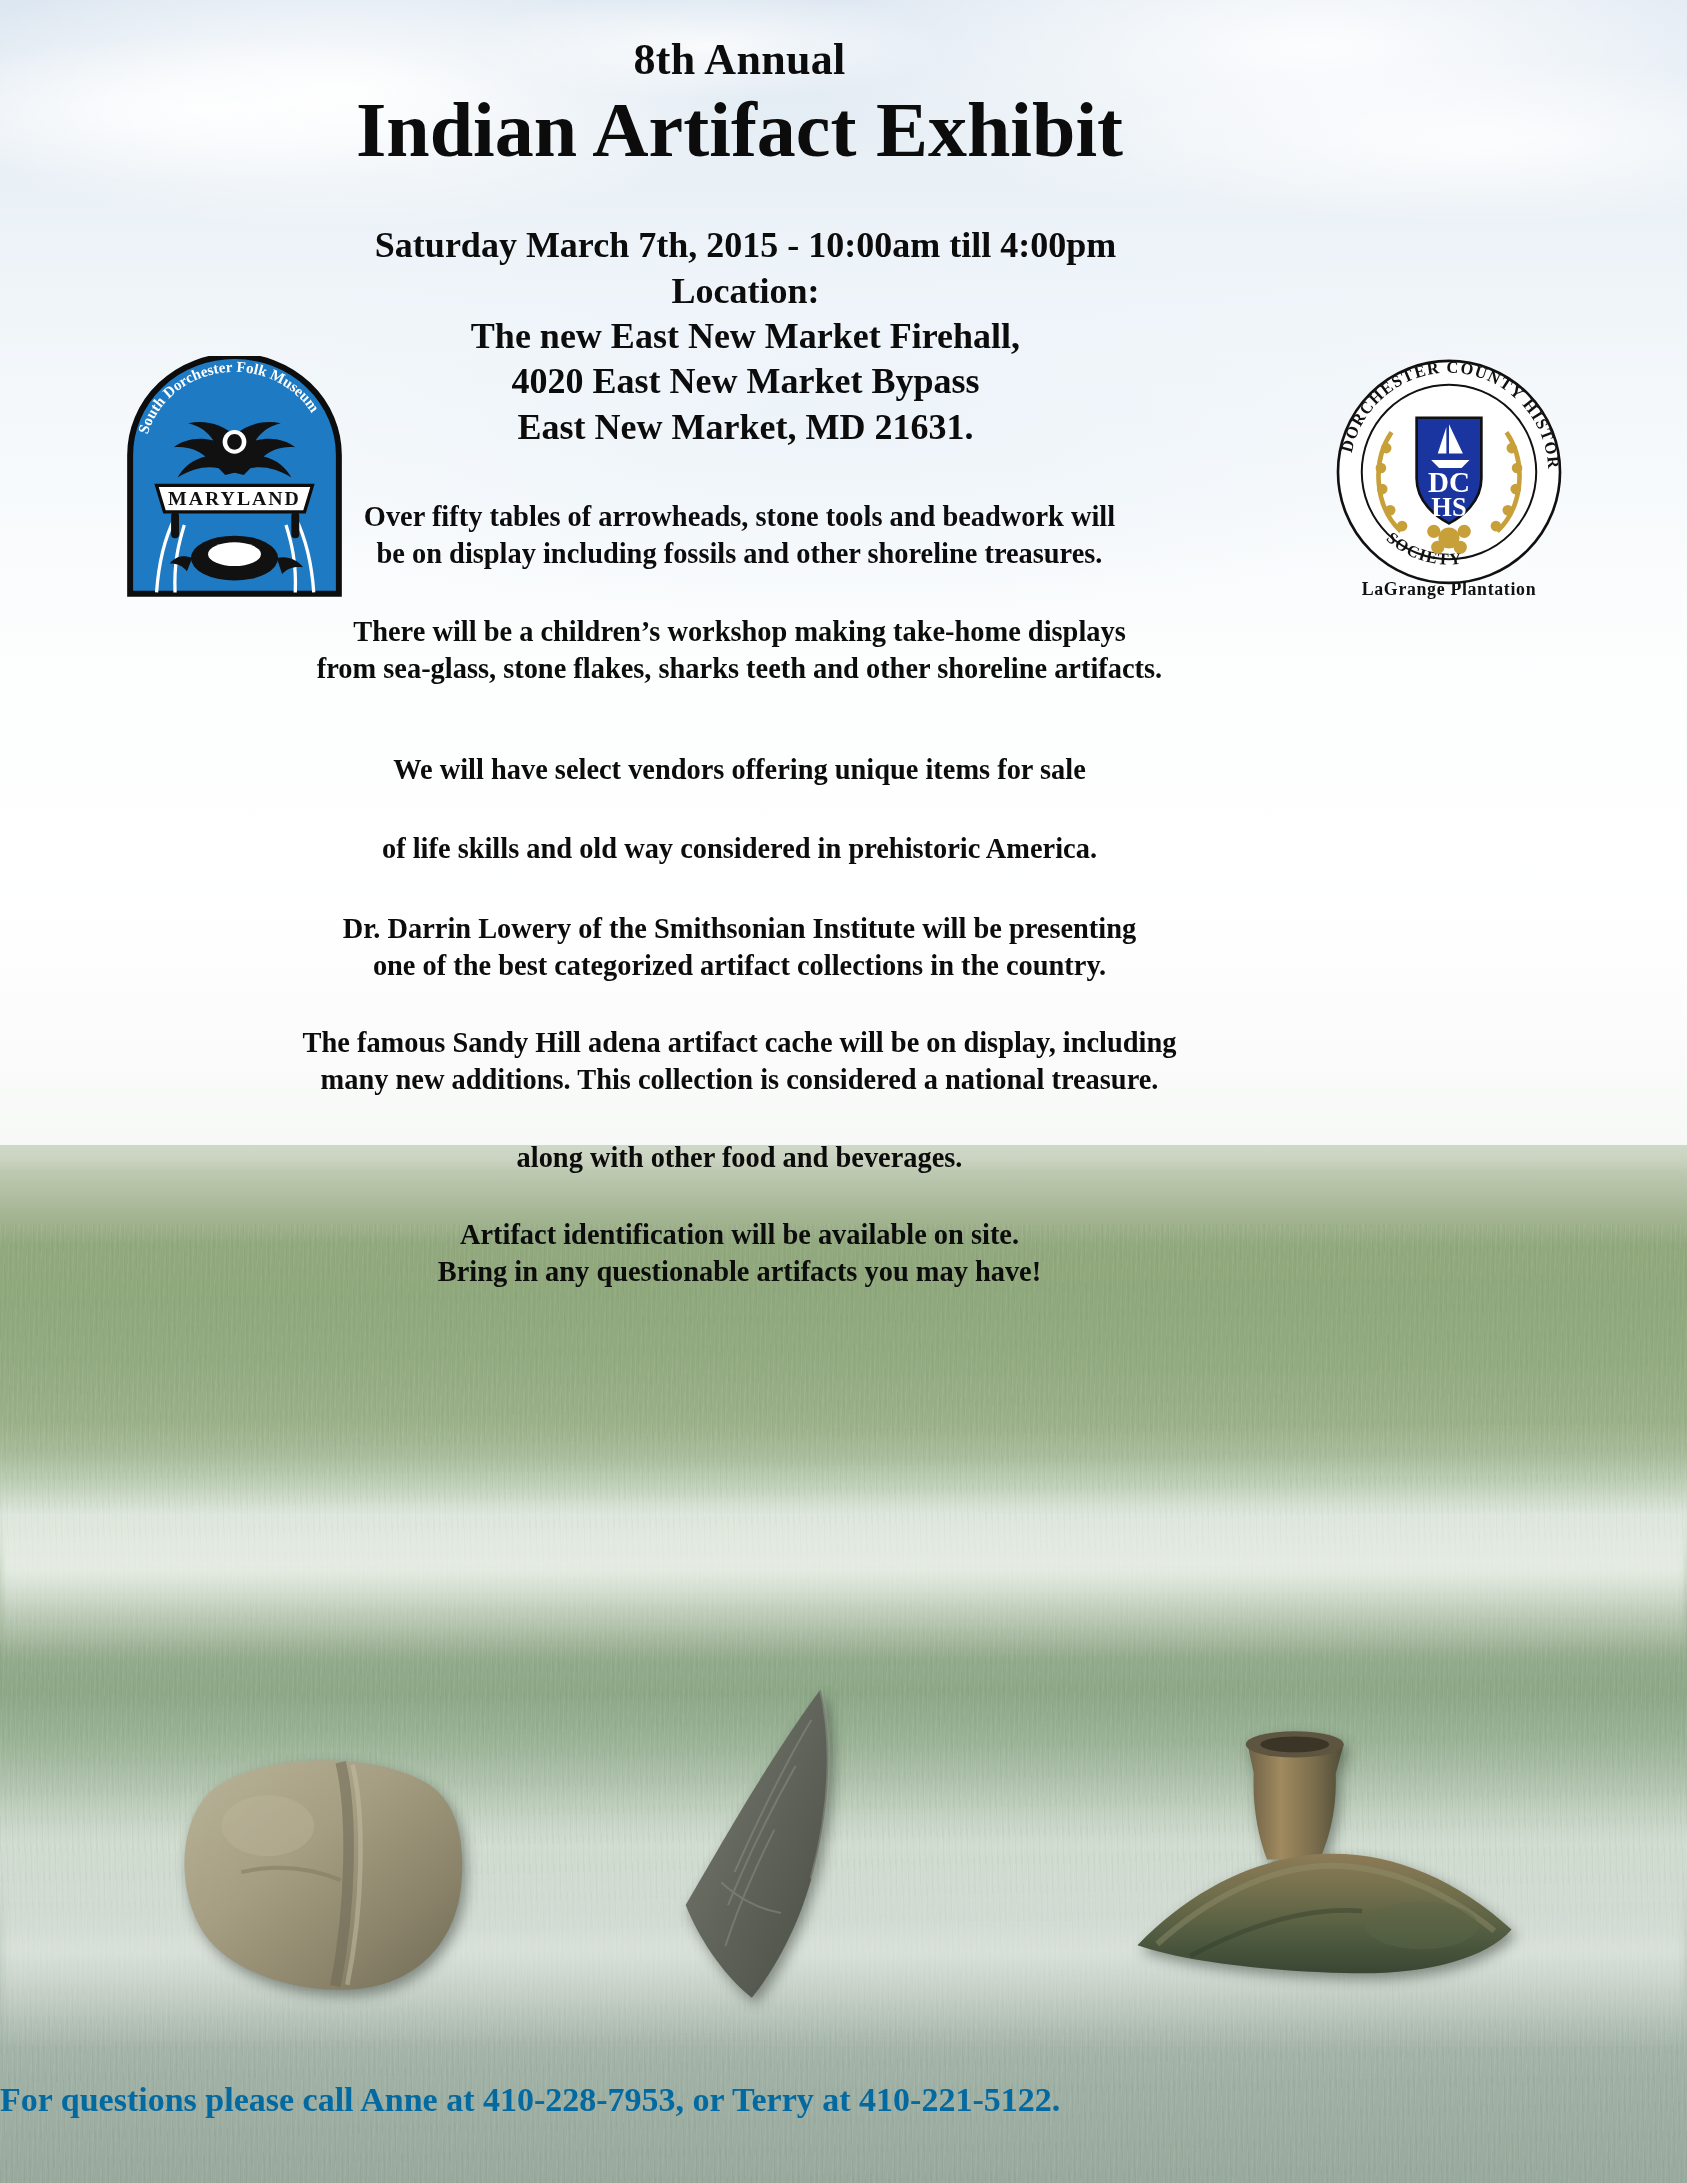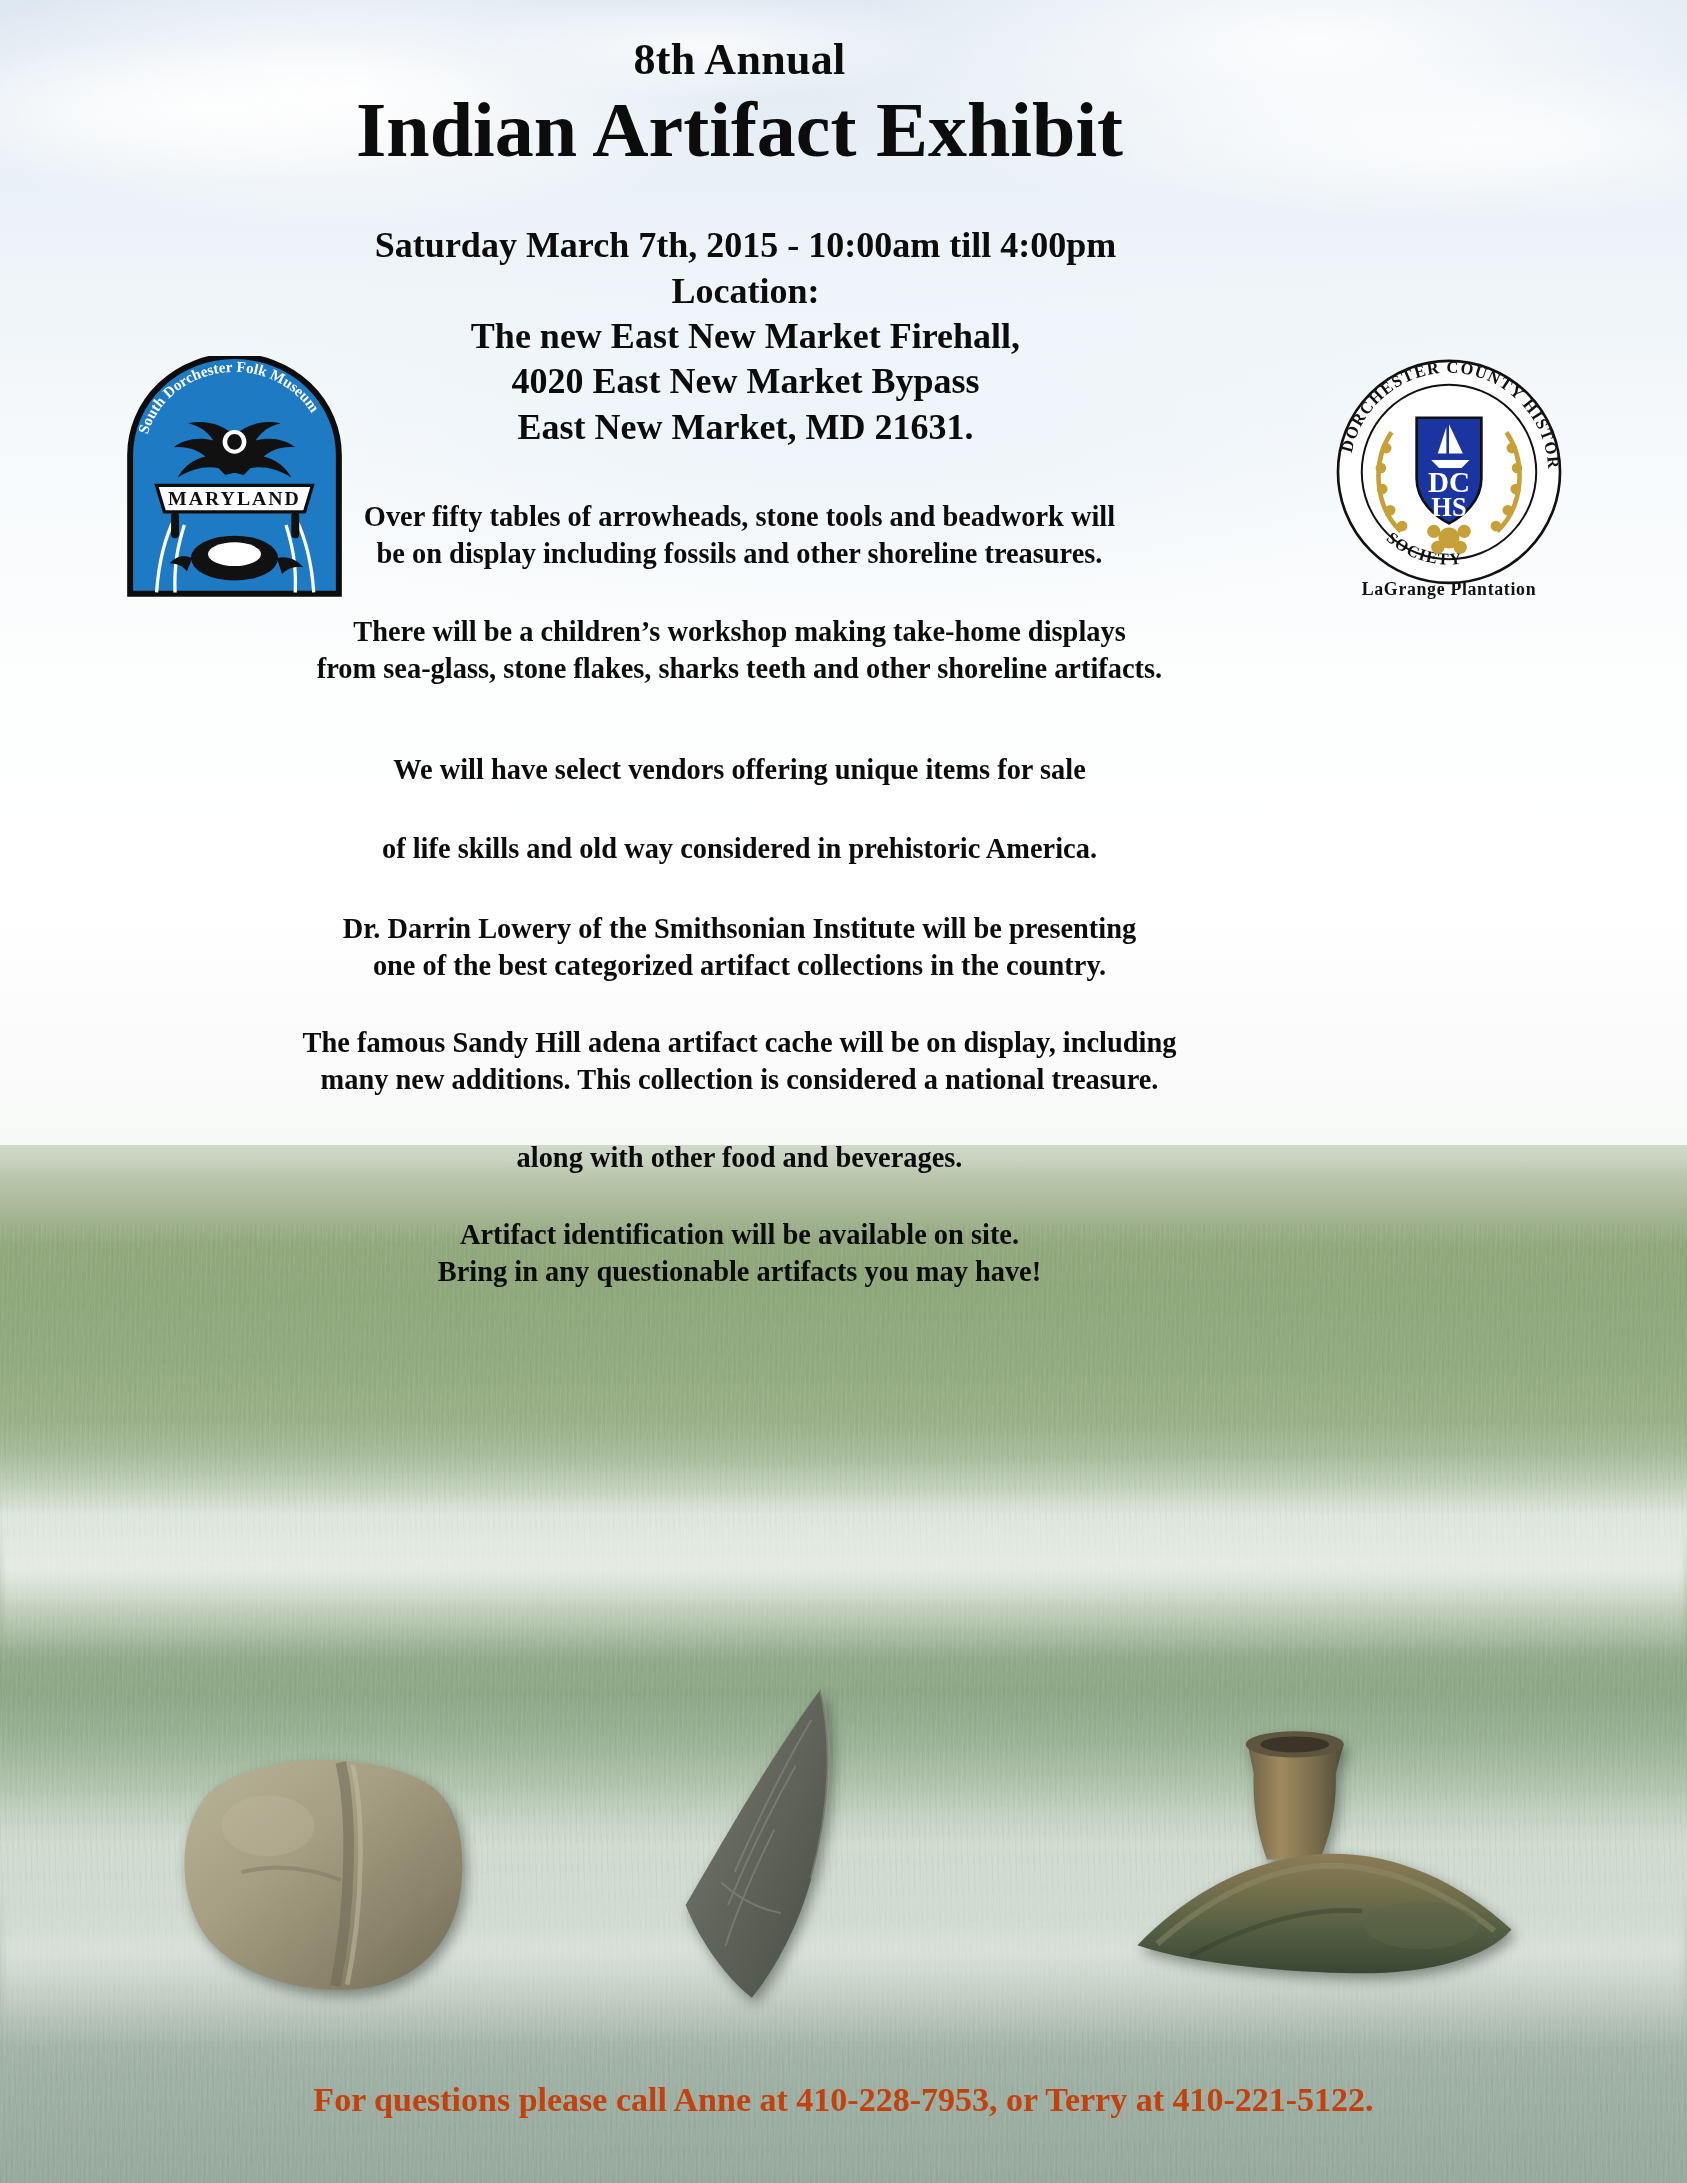--- a/index.html
+++ b/index.html
@@ -163,24 +163,23 @@
   .para.p5 { margin-bottom: 40px; }
   .para.p6 { margin-bottom: 41px; }
   .para.p7 { margin-bottom: 40px; }
   .para.p8 { margin-bottom: 0; }
 
   .footer-call {
     position: absolute;
     left: 0;
     top: 2081px;
     width: 1687px;
-    text-align: center;
     font-size: 34px;
     font-weight: bold;
-    color: #c2410c;
+    color: #0369a1;
   }
 
   
   .logo {
     position: absolute;
   }
   .logo-sdfm {
     left: 118px;
     top: 356px;
     width: 233px;

